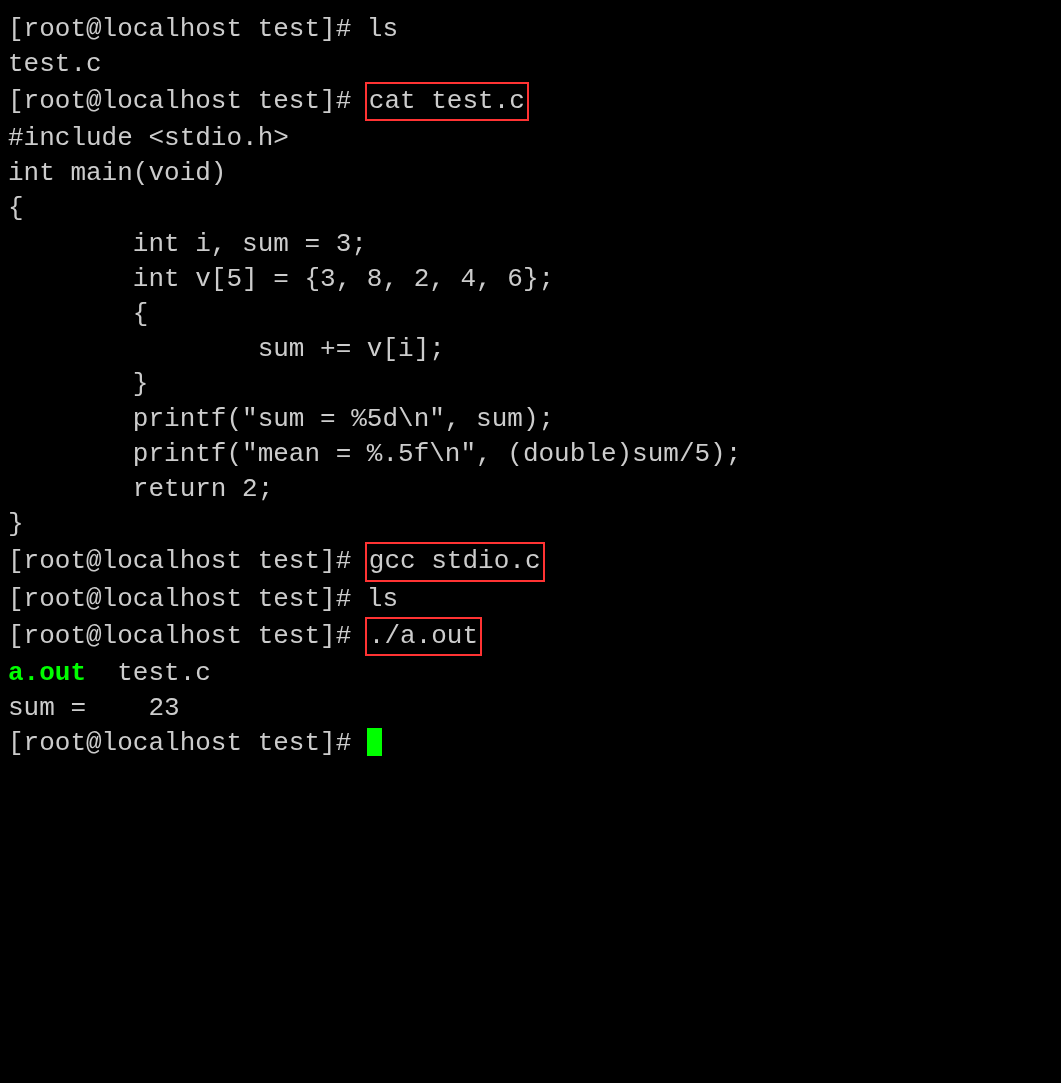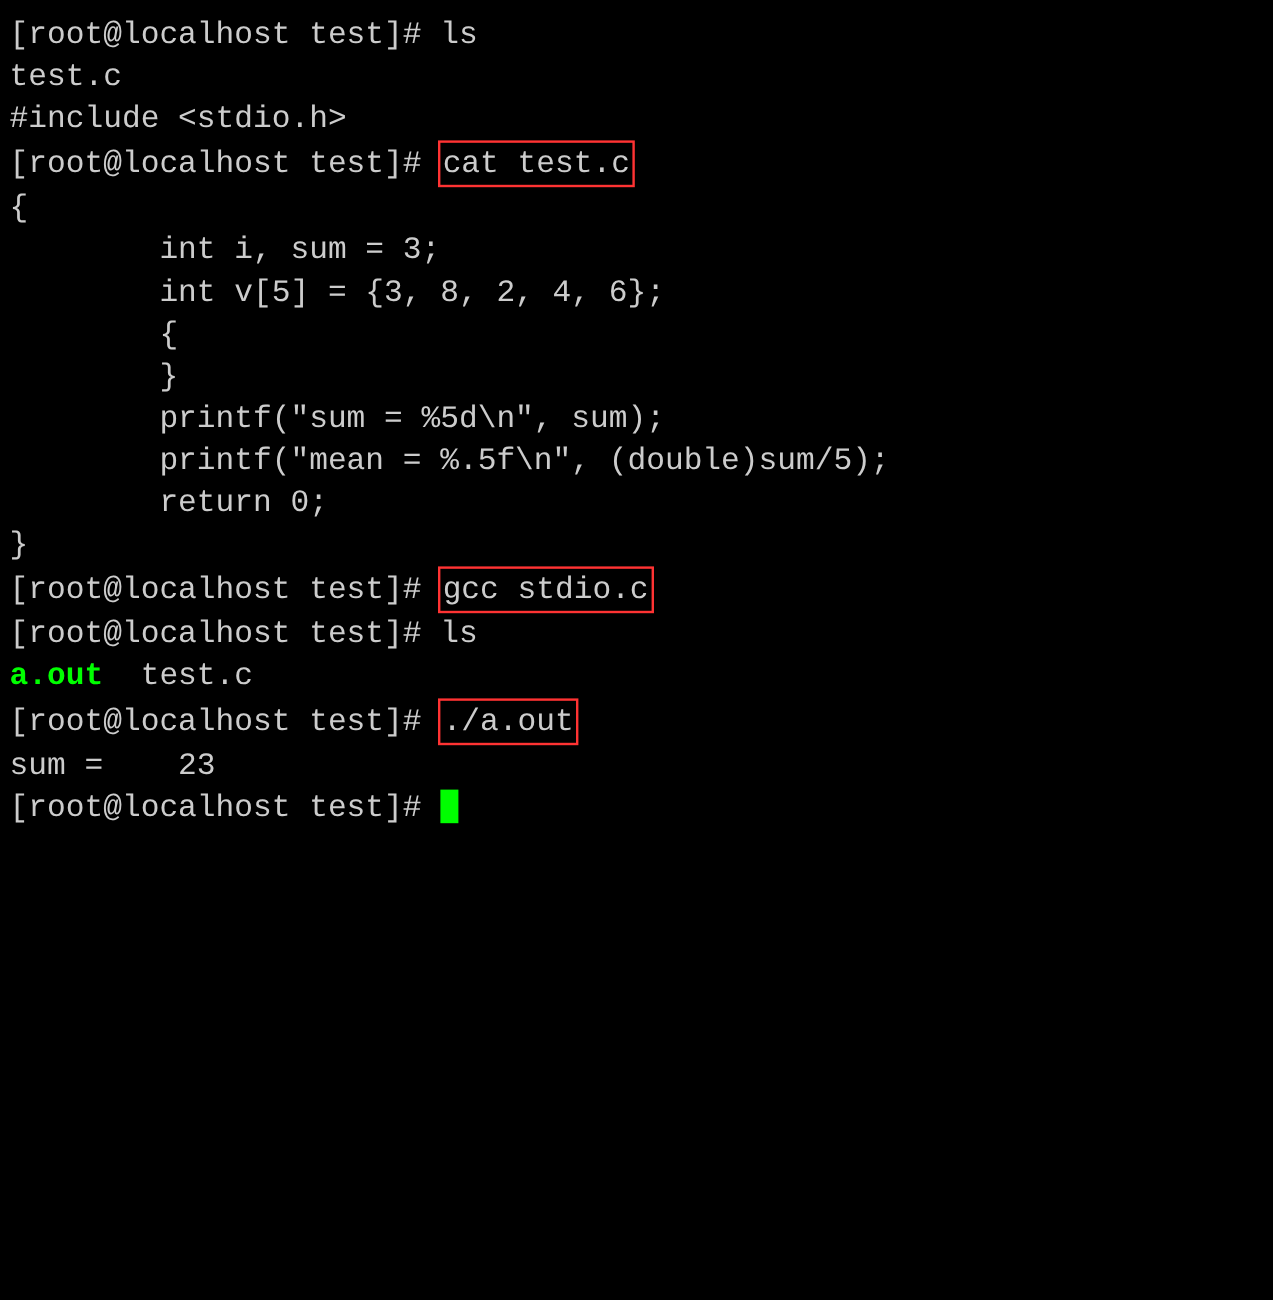--- a/index.html
+++ b/index.html
@@ -39,34 +39,36 @@
       vertical-align: text-bottom;
       margin-bottom: 2px;
     }
   </style>
 </head>
 <body>
 
 <div class="terminal">
   <div class="line"><span>[root@localhost test]# </span><span>ls</span></div>
   <div class="line">test.c</div>
+  <div class="line"><span>[root@localhost test]# </span><span class="redbox"><span>cat test.c</span></span></div>
   <div class="line">#include &lt;stdio.h&gt;</div>
-  <div class="line"><span>[root@localhost test]# </span><span class="redbox"><span>cat test.c</span></span></div>
   <div class="line"></div>
+  <div class="line">int main(void)</div>
   <div class="line">{</div>
   <div class="line">        int i, sum = 3;</div>
   <div class="line">        int v[5] = {3, 8, 2, 4, 6};</div>
   <div class="line"></div>
   <div class="line">        {</div>
+  <div class="line">                sum += v[i];</div>
   <div class="line">        }</div>
   <div class="line"></div>
   <div class="line">        printf("sum = %5d\n", sum);</div>
   <div class="line">        printf("mean = %.5f\n", (double)sum/5);</div>
   <div class="line"></div>
-  <div class="line">        return 0;</div>
+  <div class="line">        return 2;</div>
   <div class="line">}</div>
   <div class="line"><span>[root@localhost test]# </span><span class="redbox"><span>gcc stdio.c</span></span></div>
   <div class="line"><span>[root@localhost test]# </span><span>ls</span></div>
+  <div class="line"><span>[root@localhost test]# </span><span class="redbox"><span>./a.out</span></span></div>
   <div class="line"><span class="green">a.out</span><span>  test.c</span></div>
-  <div class="line"><span>[root@localhost test]# </span><span class="redbox"><span>./a.out</span></span></div>
   <div class="line">sum =    23</div>
   <div class="line"><span>[root@localhost test]# </span><span class="cursor"></span></div>
 </div>
 
 </body></html>

